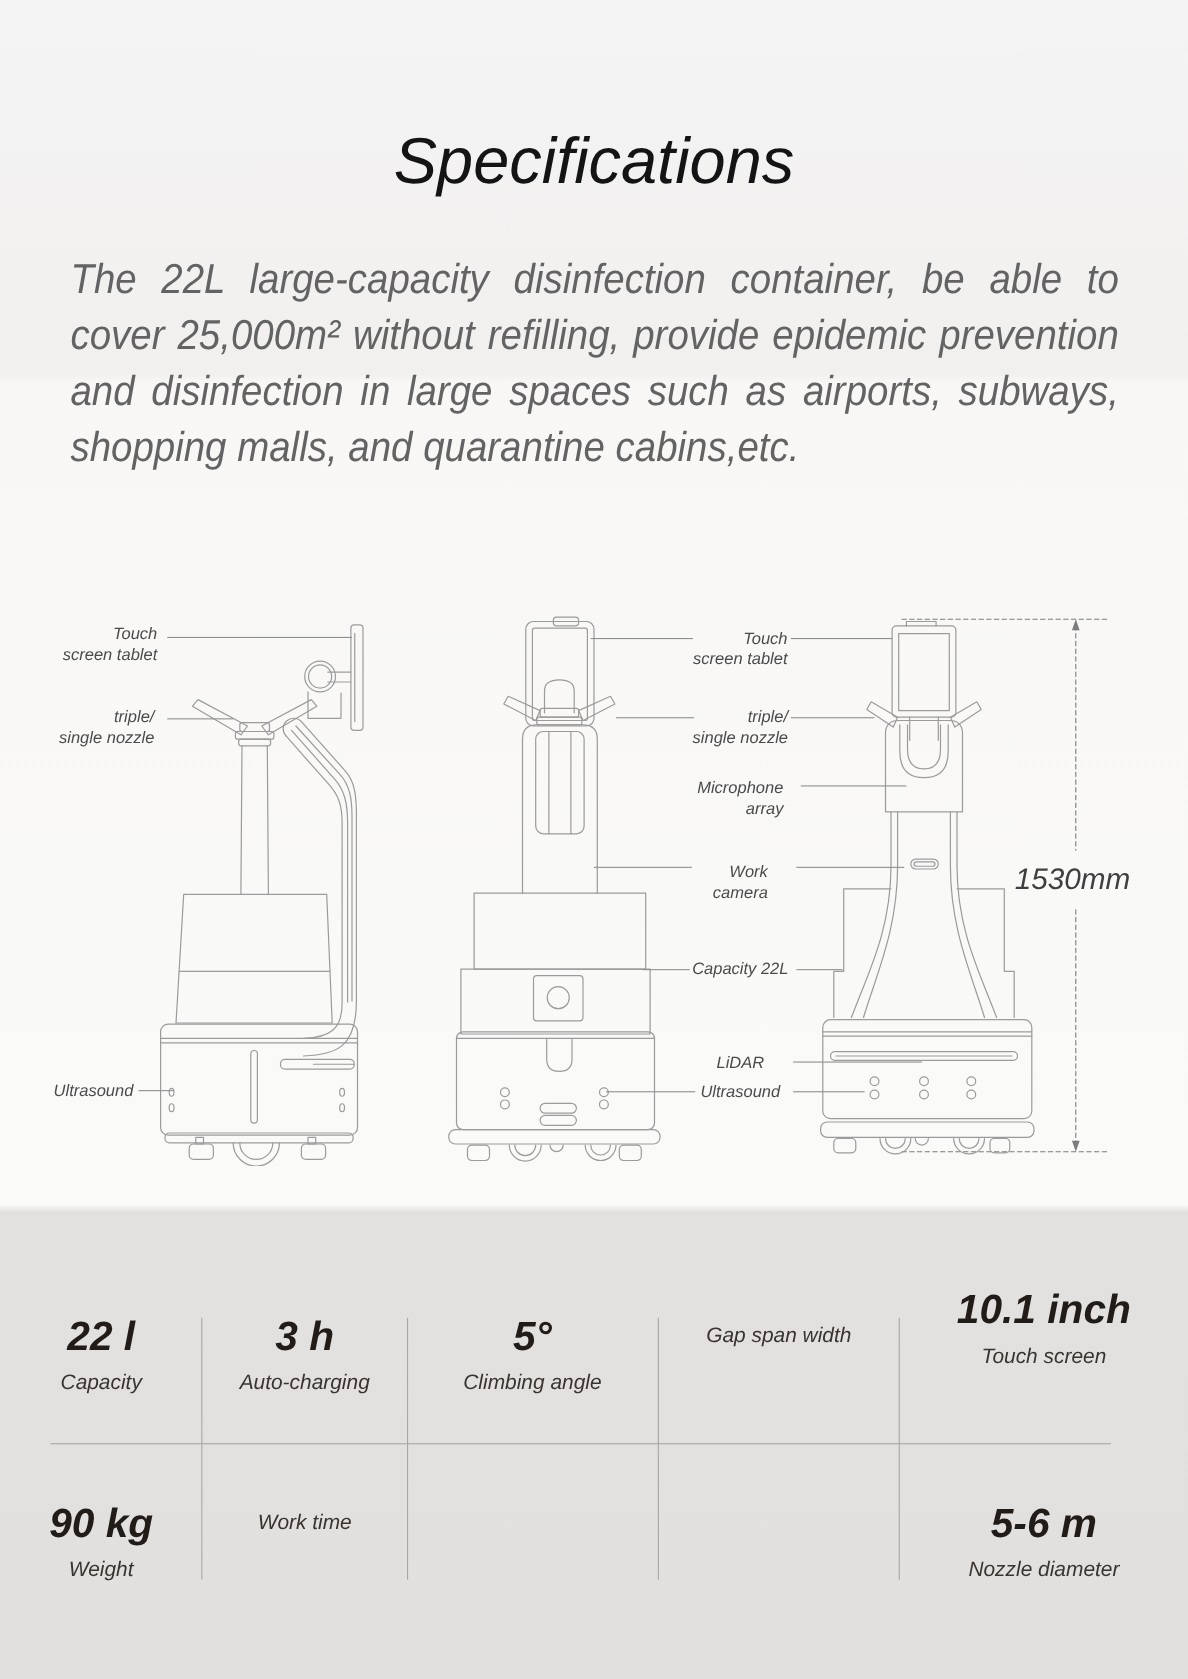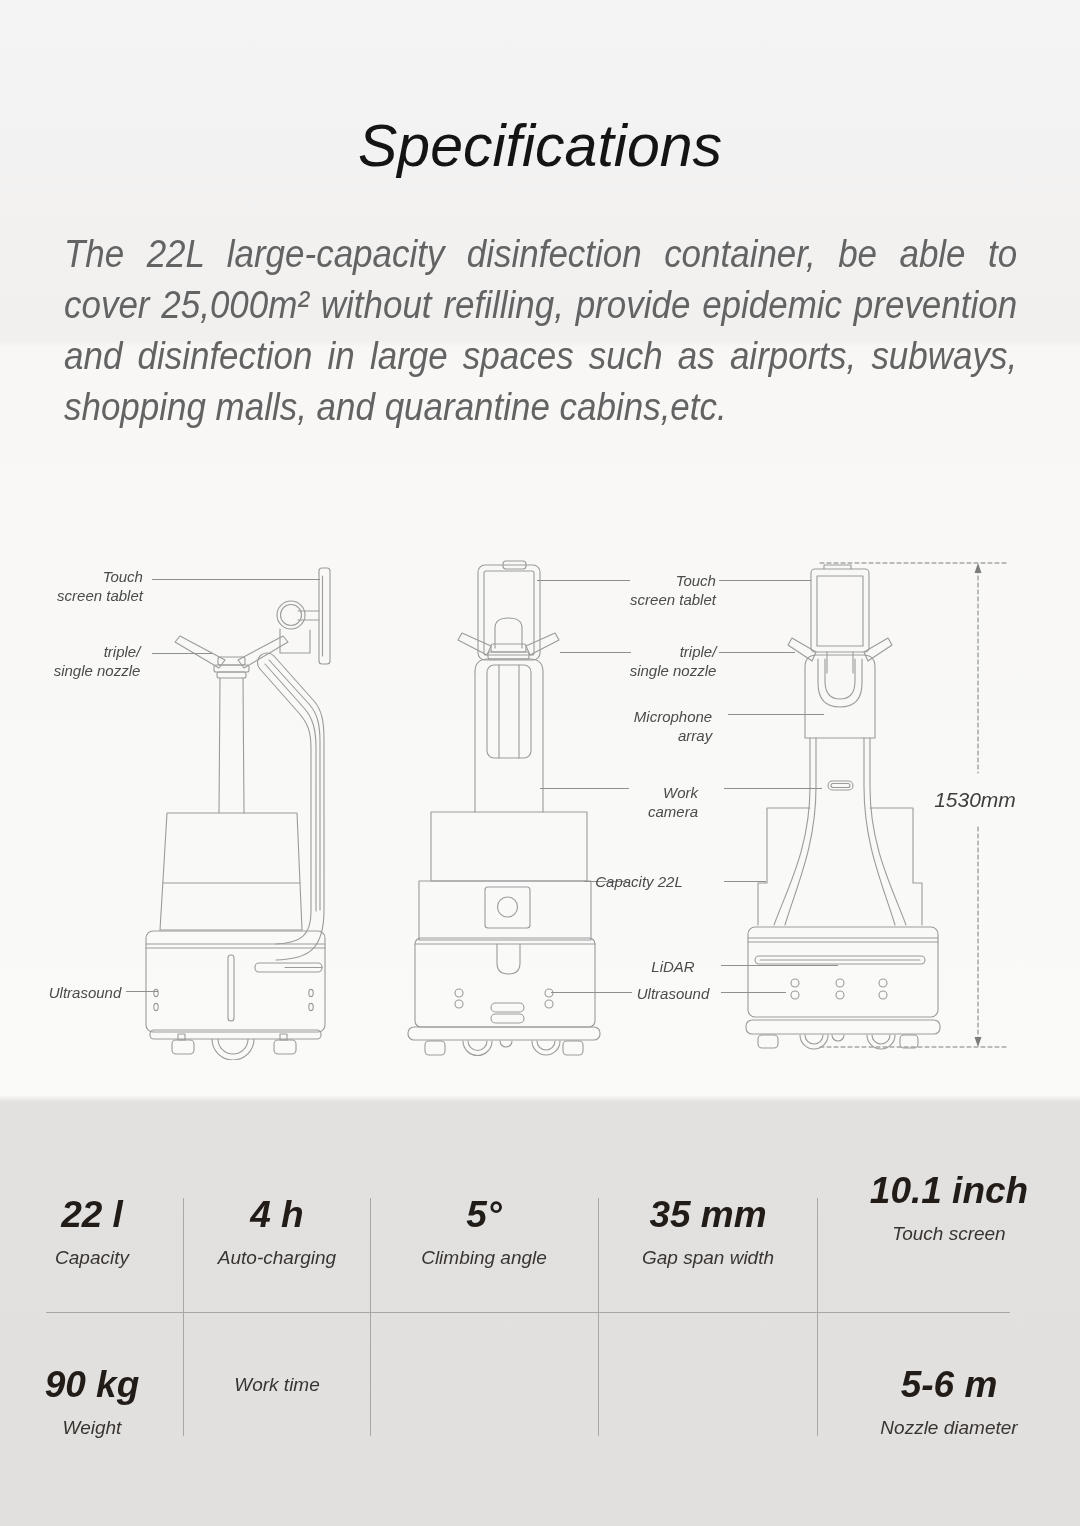--- a/index.html
+++ b/index.html
@@ -18,21 +18,21 @@
     transform:scaleX(0.92);transform-origin:left top;
     font-size:38px;line-height:51px;color:#636363;text-align:justify;
   }
   .callout{
     position:absolute;transform:translate(-50%,-50%);
     font-size:15px;line-height:19px;color:#4b4b4b;text-align:right;white-space:nowrap;
   }
   .callout .ln{display:block;}
   .dim-label{
     position:absolute;transform:translate(-50%,-50%);
-    font-size:21px;color:#3f3f3f;letter-spacing:0;white-space:nowrap;
+    font-size:27px;color:#3f3f3f;letter-spacing:0;white-space:nowrap;
   }
   .lead{position:absolute;height:1px;background:#8f8f8f;}
   .drawing{position:absolute;}
   .drawing path,.drawing rect,.drawing circle,.drawing line,.drawing ellipse{
     fill:none;stroke:#9b9b9b;stroke-width:1.1;stroke-linejoin:round;stroke-linecap:round;
   }
   .drawing .dash{stroke:#7c7c7c;stroke-width:1;stroke-dasharray:4 3;}
   .drawing .arrow{fill:#7c7c7c;stroke:none;}
   .spec-cell{position:absolute;transform:translateX(-50%);width:232px;text-align:center;}
   .spec-val{font-size:37px;line-height:43px;font-weight:700;color:#221c18;}
@@ -230,21 +230,21 @@
     <span class="ln">single nozzle</span>
   </div>
   <div class="callout" style="left:673px;top:726px">
     <span class="ln">Microphone</span>
     <span class="ln">array</span>
   </div>
   <div class="callout" style="left:673px;top:802px">
     <span class="ln">Work</span>
     <span class="ln">camera</span>
   </div>
-  <div class="callout" style="left:639px;top:881px">
+  <div class="callout" style="left:673px;top:881px">
     <span class="ln">Capacity 22L</span>
   </div>
   <div class="callout" style="left:673px;top:966px">
     <span class="ln">LiDAR</span>
   </div>
   <div class="callout" style="left:673px;top:993px">
     <span class="ln">Ultrasound</span>
   </div>
 
   <div class="dim-label" style="left:975px;top:800px">1530mm</div>
@@ -253,29 +253,28 @@
   <div class="vdiv" style="left:370px"></div>
   <div class="vdiv" style="left:598px"></div>
   <div class="vdiv" style="left:817px"></div>
   <div class="hdiv"></div>
 
   <div class="spec-cell" style="left:92px;top:1193px">
     <div class="spec-val">22 l</div>
     <div class="spec-lab">Capacity</div>
   </div>
   <div class="spec-cell" style="left:277px;top:1193px">
-    <div class="spec-val">4 h</div>
+    <div class="spec-val">3 h</div>
     <div class="spec-lab">Auto-charging</div>
   </div>
   <div class="spec-cell" style="left:484px;top:1193px">
     <div class="spec-val">5°</div>
     <div class="spec-lab">Climbing angle</div>
   </div>
   <div class="spec-cell" style="left:708px;top:1193px">
-    <div class="spec-val">35 mm</div>
     <div class="spec-lab">Gap span width</div>
   </div>
   <div class="spec-cell" style="left:949px;top:1169px">
     <div class="spec-val">10.1 inch</div>
     <div class="spec-lab">Touch screen</div>
   </div>
 
   <div class="spec-cell" style="left:92px;top:1363px">
     <div class="spec-val">90 kg</div>
     <div class="spec-lab">Weight</div>

